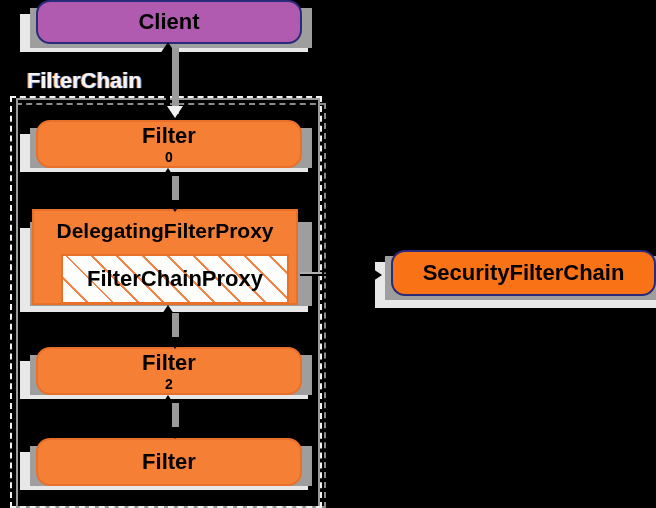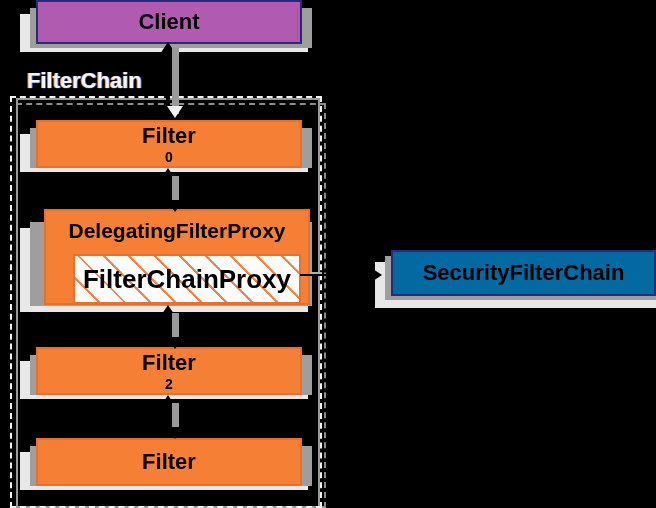--- a/index.html
+++ b/index.html
@@ -19,20 +19,21 @@
   
   .node {
     position: absolute;
     box-sizing: border-box;
     display: flex;
     align-items: center;
     justify-content: center;
     font-weight: bold;
     color: #000000;
     z-index: 6;
+    border-radius: 14px;
   }
 
   
   .shadow {
     position: absolute;
     background: #9e9e9e;
     z-index: 3;
   }
   .shadow-lite {
     position: absolute;
@@ -89,28 +90,28 @@
       45deg,
       #fdfdfb 0px,
       #fdfdfb 16px,
       #f0854a 16px,
       #f0854a 18px
     );
     display: flex;
     align-items: center;
     justify-content: center;
     font-weight: bold;
-    font-size: 26px;
+    font-size: 22px;
     color: #000000;
     margin-left: 20px;
   }
 
   
   .sfc-box {
-    background: #0369a1;
+    background: #f97316;
     border: 2px solid #2a2a7a;
     font-size: 22px;
   }
 
   
   .fc-container {
     position: absolute;
     box-sizing: border-box;
     border: 2px dashed #f2f2f2;
     z-index: 1;
@@ -219,21 +220,21 @@
       <span class="sub">0</span>
   </div>
 
   <div class="arrow-line arrow-black" style="left:166px; top:178px; width:4px; height:30px;"></div>
   <div class="tri tri-up-black" style="left:160px; top:168px;"></div>
   <div class="arrow-line arrow-grey" style="left:172px; top:176px; width:7px; height:30px;"></div>
   <div class="tri tri-down-black" style="left:167px; top:200px;"></div>
 
   <div class="shadow-lite" style="left:20px; top:228px; width:288px; height:84px;"></div>
   <div class="shadow" style="left:30px; top:222px; width:282px; height:84px;"></div>
-  <div class="dfp-outer" style="left:44px; top:209px; width:266px; height:96px;padding-left:36px;">
+  <div class="dfp-outer" style="left:32px; top:209px; width:266px; height:96px;padding-left:36px;">
     <div class="dfp-title">DelegatingFilterProxy</div>
     <div class="fcp-inner">
       <span>FilterChainProxy</span>
     </div>
   </div>
 
   <div class="h-line-grey" style="left:300px; top:272px; width:22px;"></div>
   <div class="h-line" style="left:300px; top:274px; width:72px;"></div>
   <div class="tri tri-right-black" style="left:370px; top:267px;"></div>
 

